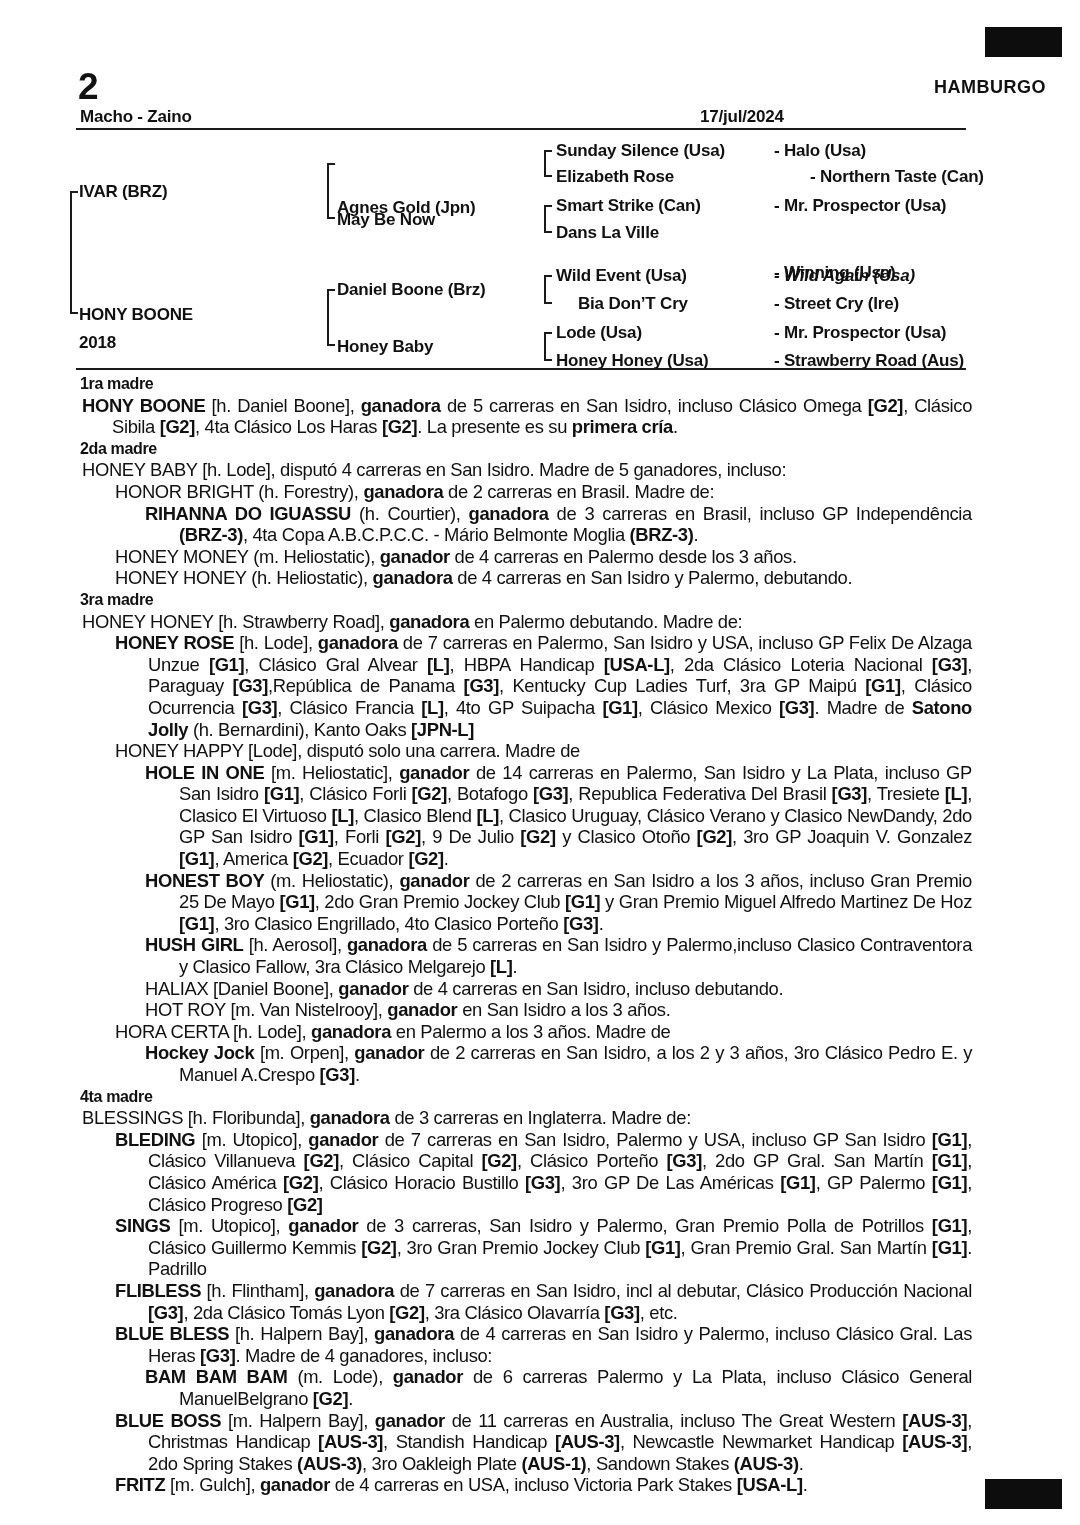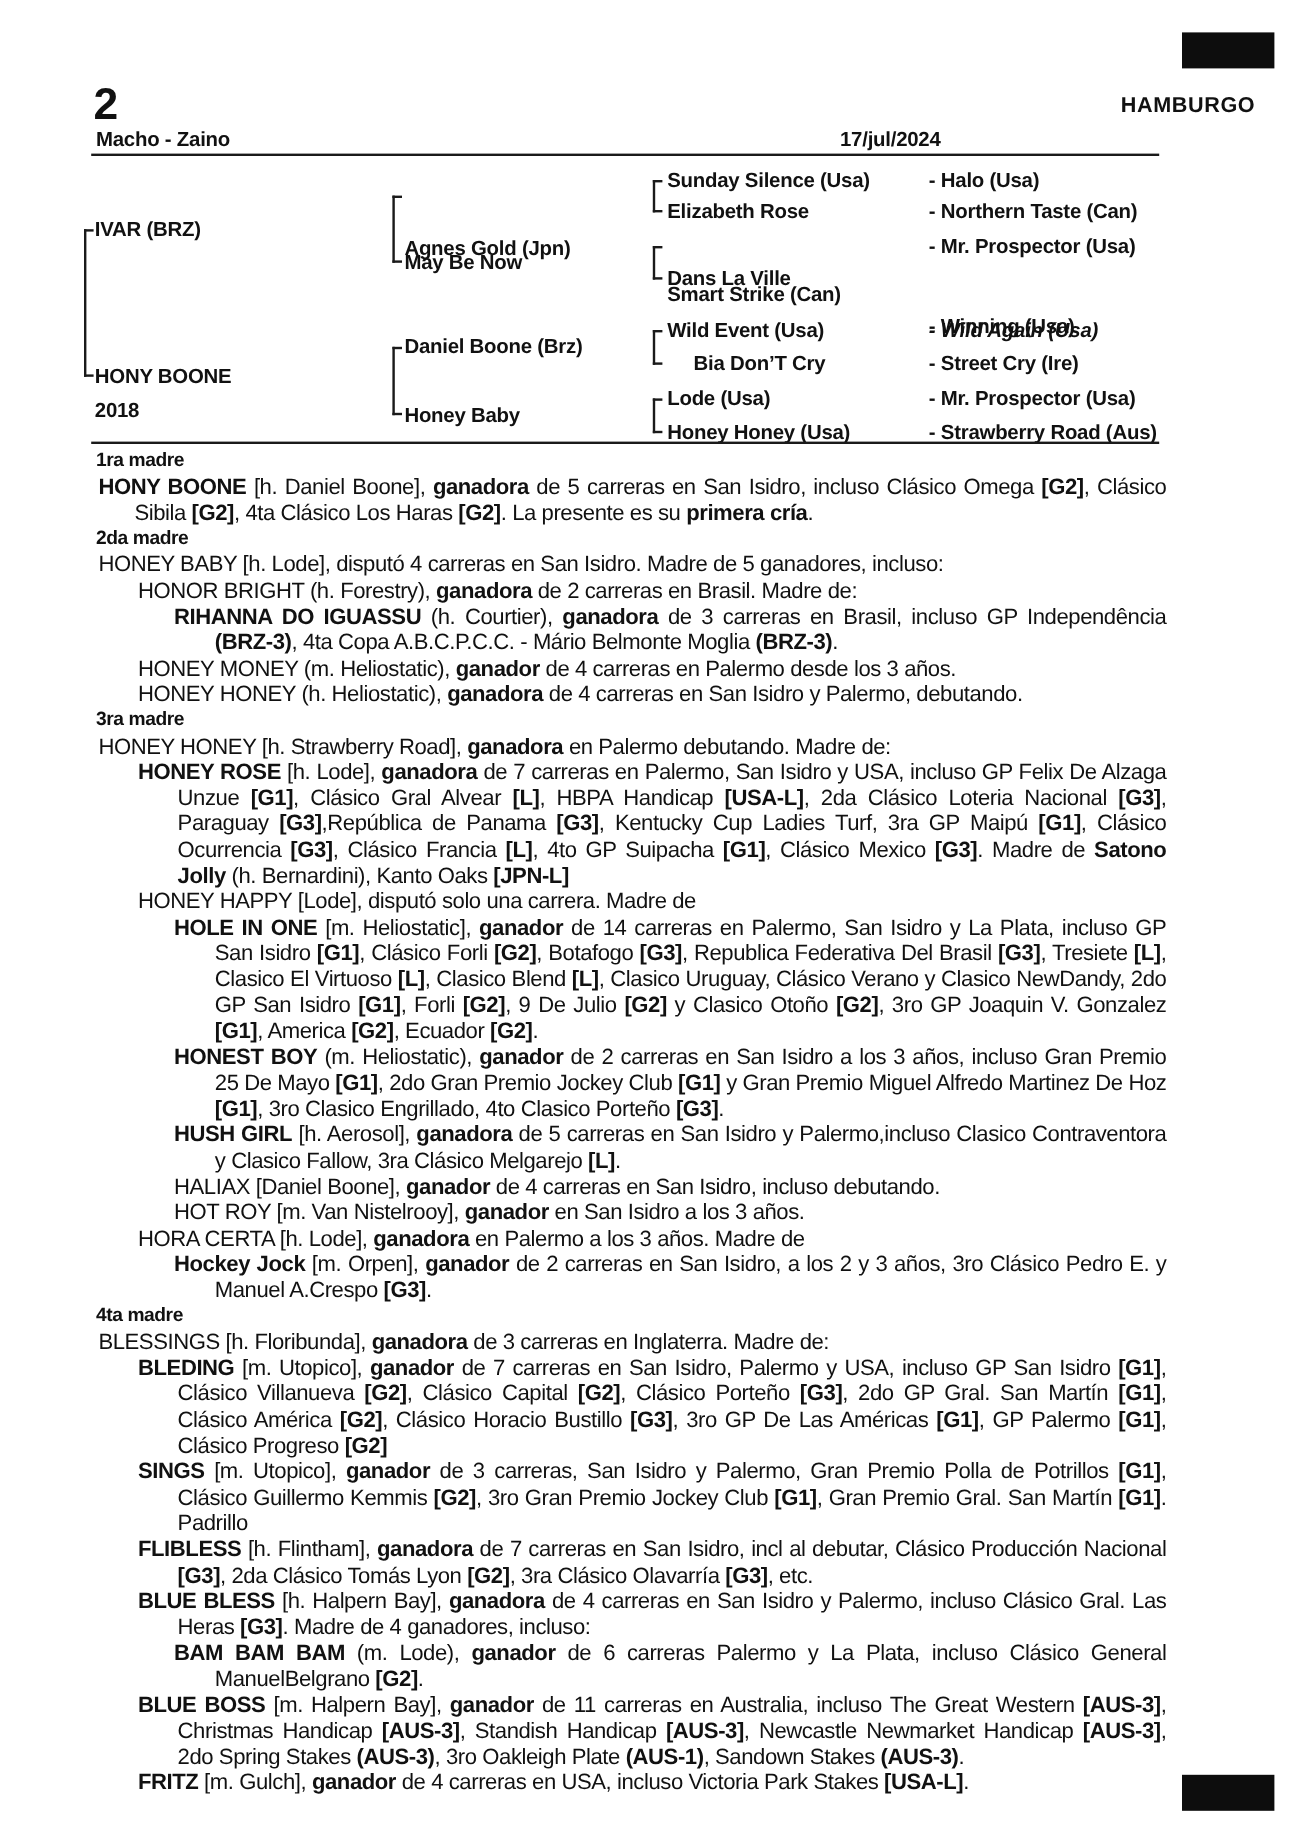--- a/index.html
+++ b/index.html
@@ -54,28 +54,28 @@
     <div class="brk" style="left:474px;top:200px;height:29px;"></div>
   <span class="tn" style="left: 9px; top: 59px;">IVAR (BRZ)</span>
       <span class="tn" style="left: 9px; top: 182px;">HONY BOONE</span>
       <span class="tn" style="left: 9px; top: 210px;">2018</span>
       <span class="tn" style="left: 267px; top: 31px; margin-top: 44px;">Agnes Gold (Jpn)</span>
       <span class="tn" style="left: 267px; top: 87px;">May Be Now</span>
       <span class="tn" style="left: 267px; top: 157px;">Daniel Boone (Brz)</span>
       <span class="tn" style="left: 267px; top: 214px;">Honey Baby</span>
       <span class="tn" style="left: 486px; top: 18px;">Sunday Silence (Usa)</span>
       <span class="tn" style="left: 486px; top: 44px;">Elizabeth Rose</span>
-      <span class="tn" style="left: 486px; top: 73px; margin-top: 40px;">Smart Strike (Can)</span>
+      <span class="tn" style="left: 486px; top: 73px;">Smart Strike (Can)</span>
       <span class="tn" style="left: 486px; top: 100px;">Dans La Ville</span>
       <span class="tn" style="left: 486px; top: 143px;">Wild Event (Usa)</span>
       <span class="tn" style="left: 508px; top: 171px;">Bia Don’T Cry</span>
       <span class="tn" style="left: 486px; top: 200px;">Lode (Usa)</span>
       <span class="tn" style="left: 486px; top: 228px;">Honey Honey (Usa)</span>
       <span class="tn" style="left: 704px; top: 18px;">- Halo (Usa)</span>
-      <span class="tn" style="left: 704px; top: 44px;">- Northern Taste (Can)</span>
+      <span class="tn" style="left: 740px; top: 44px;">- Northern Taste (Can)</span>
       <span class="tn" style="left: 704px; top: 73px;">- Mr. Prospector (Usa)</span>
       <span class="tn" style="left: 704px; top: 100px; margin-top: 40px;">- Winning (Usa)</span>
       <span class="tn" style="left: 704px; top: 143px; font-style: italic;">- Wild Again (Usa)</span>
       <span class="tn" style="left: 704px; top: 171px;">- Street Cry (Ire)</span>
       <span class="tn" style="left: 704px; top: 200px;">- Mr. Prospector (Usa)</span>
       <span class="tn" style="left: 704px; top: 228px;">- Strawberry Road (Aus)</span>
     </div>
 
   <div class="rule rule-bottom"></div>
 

